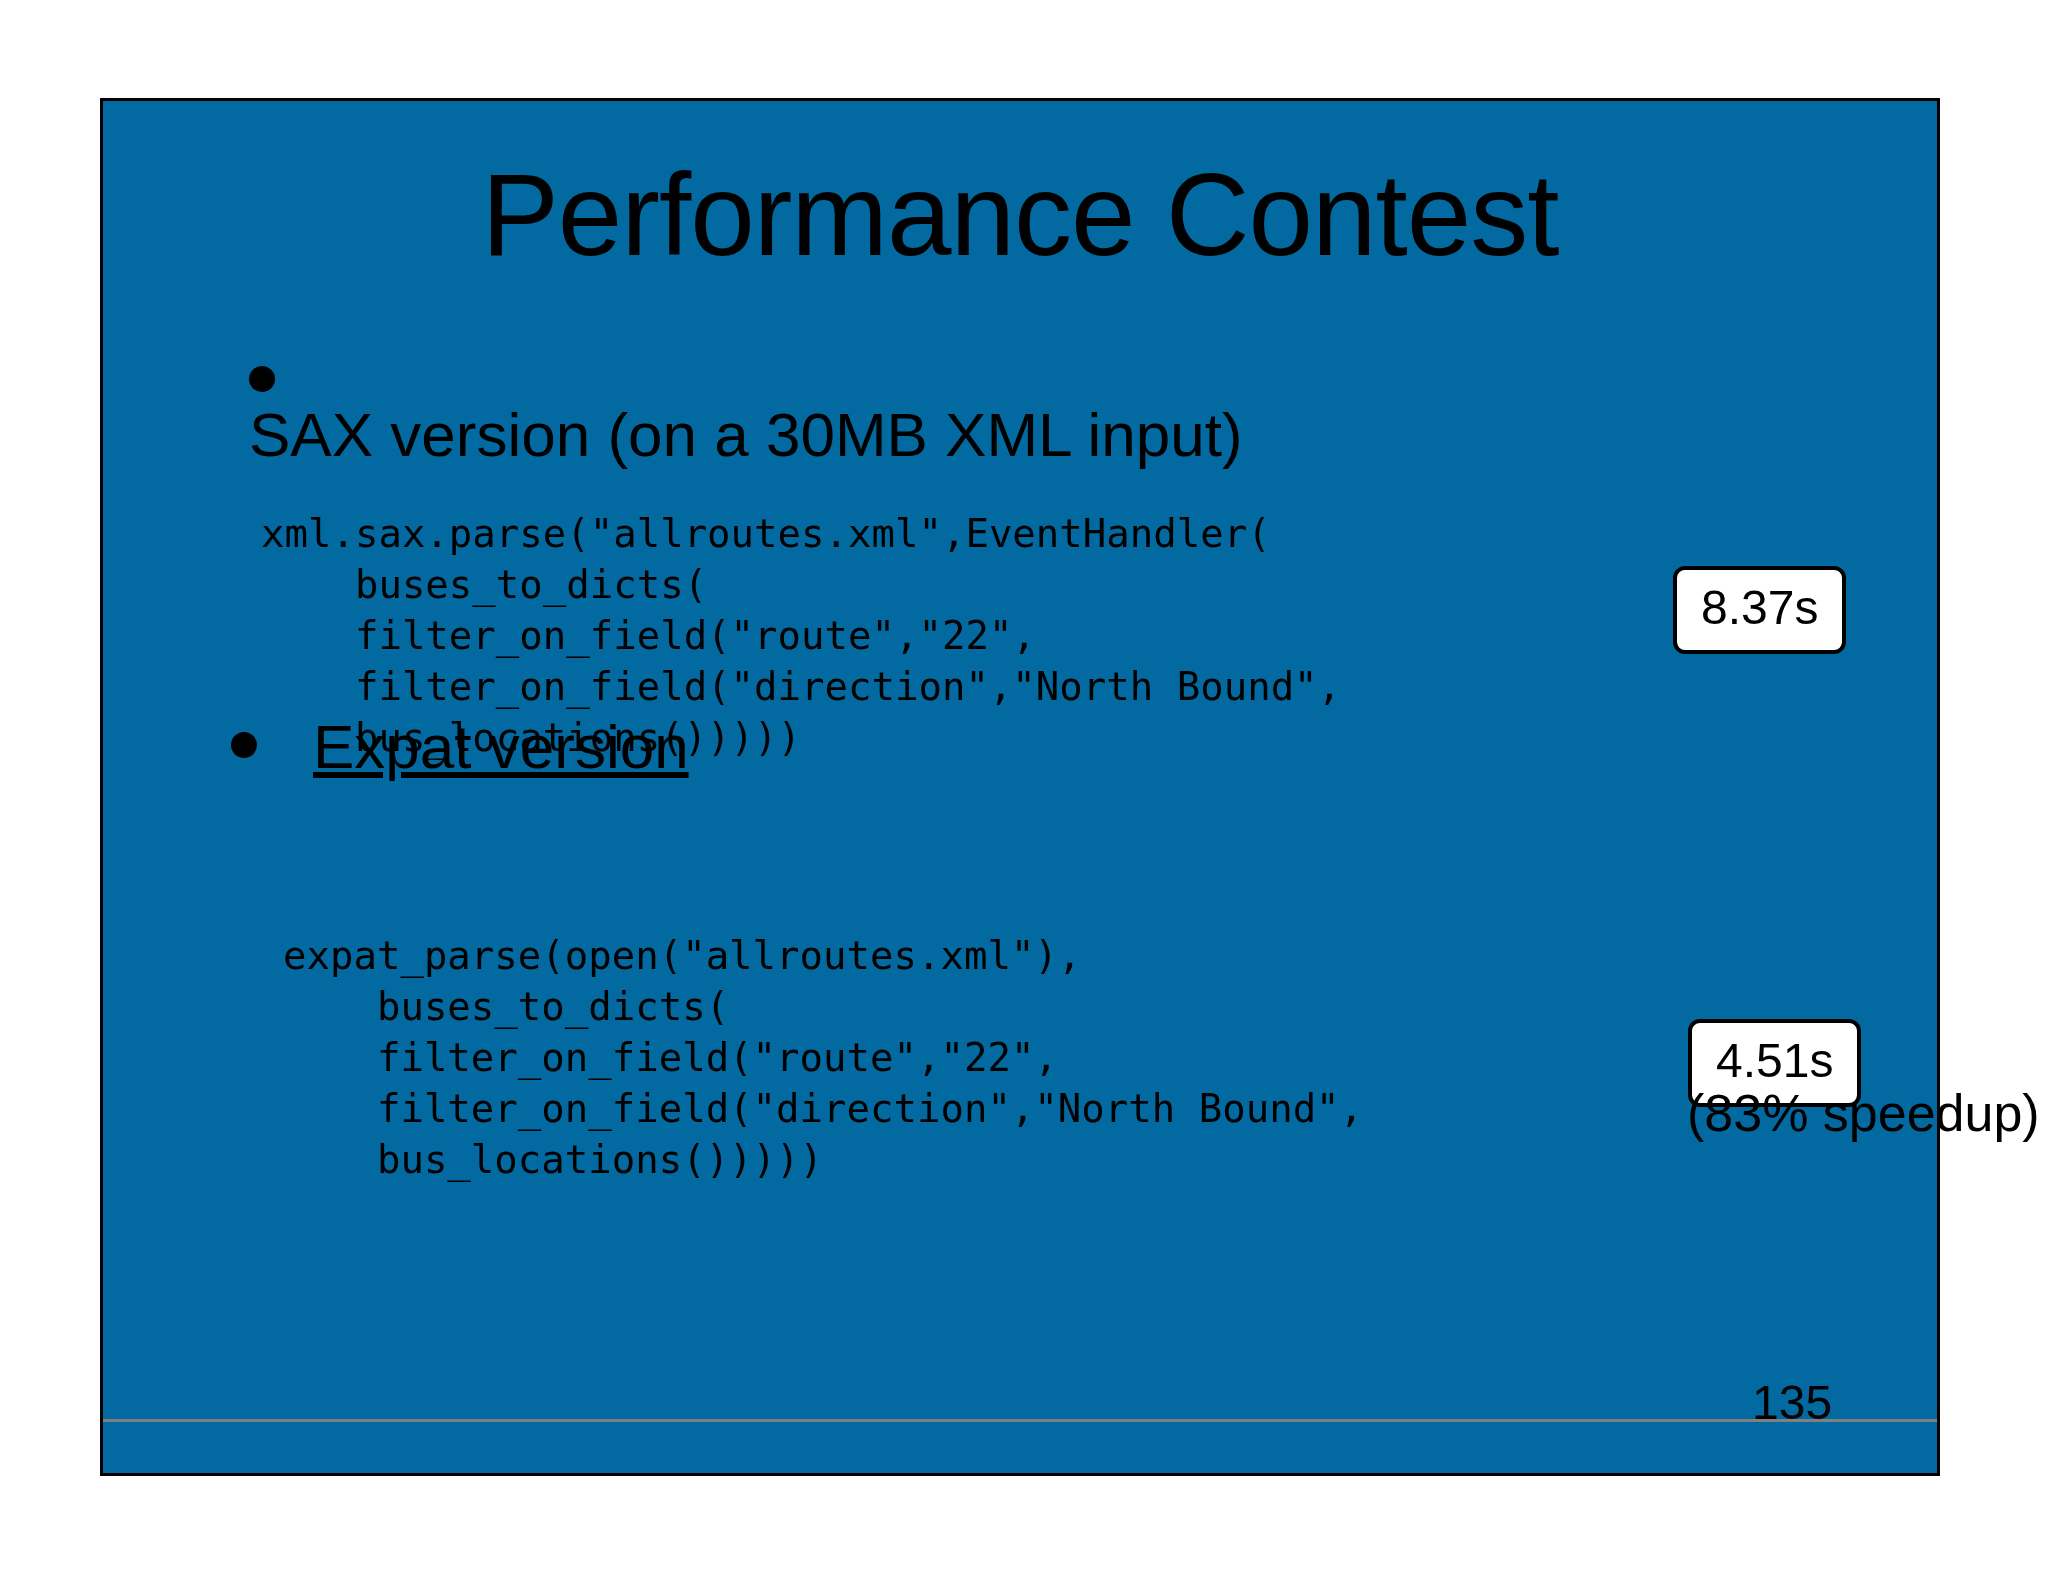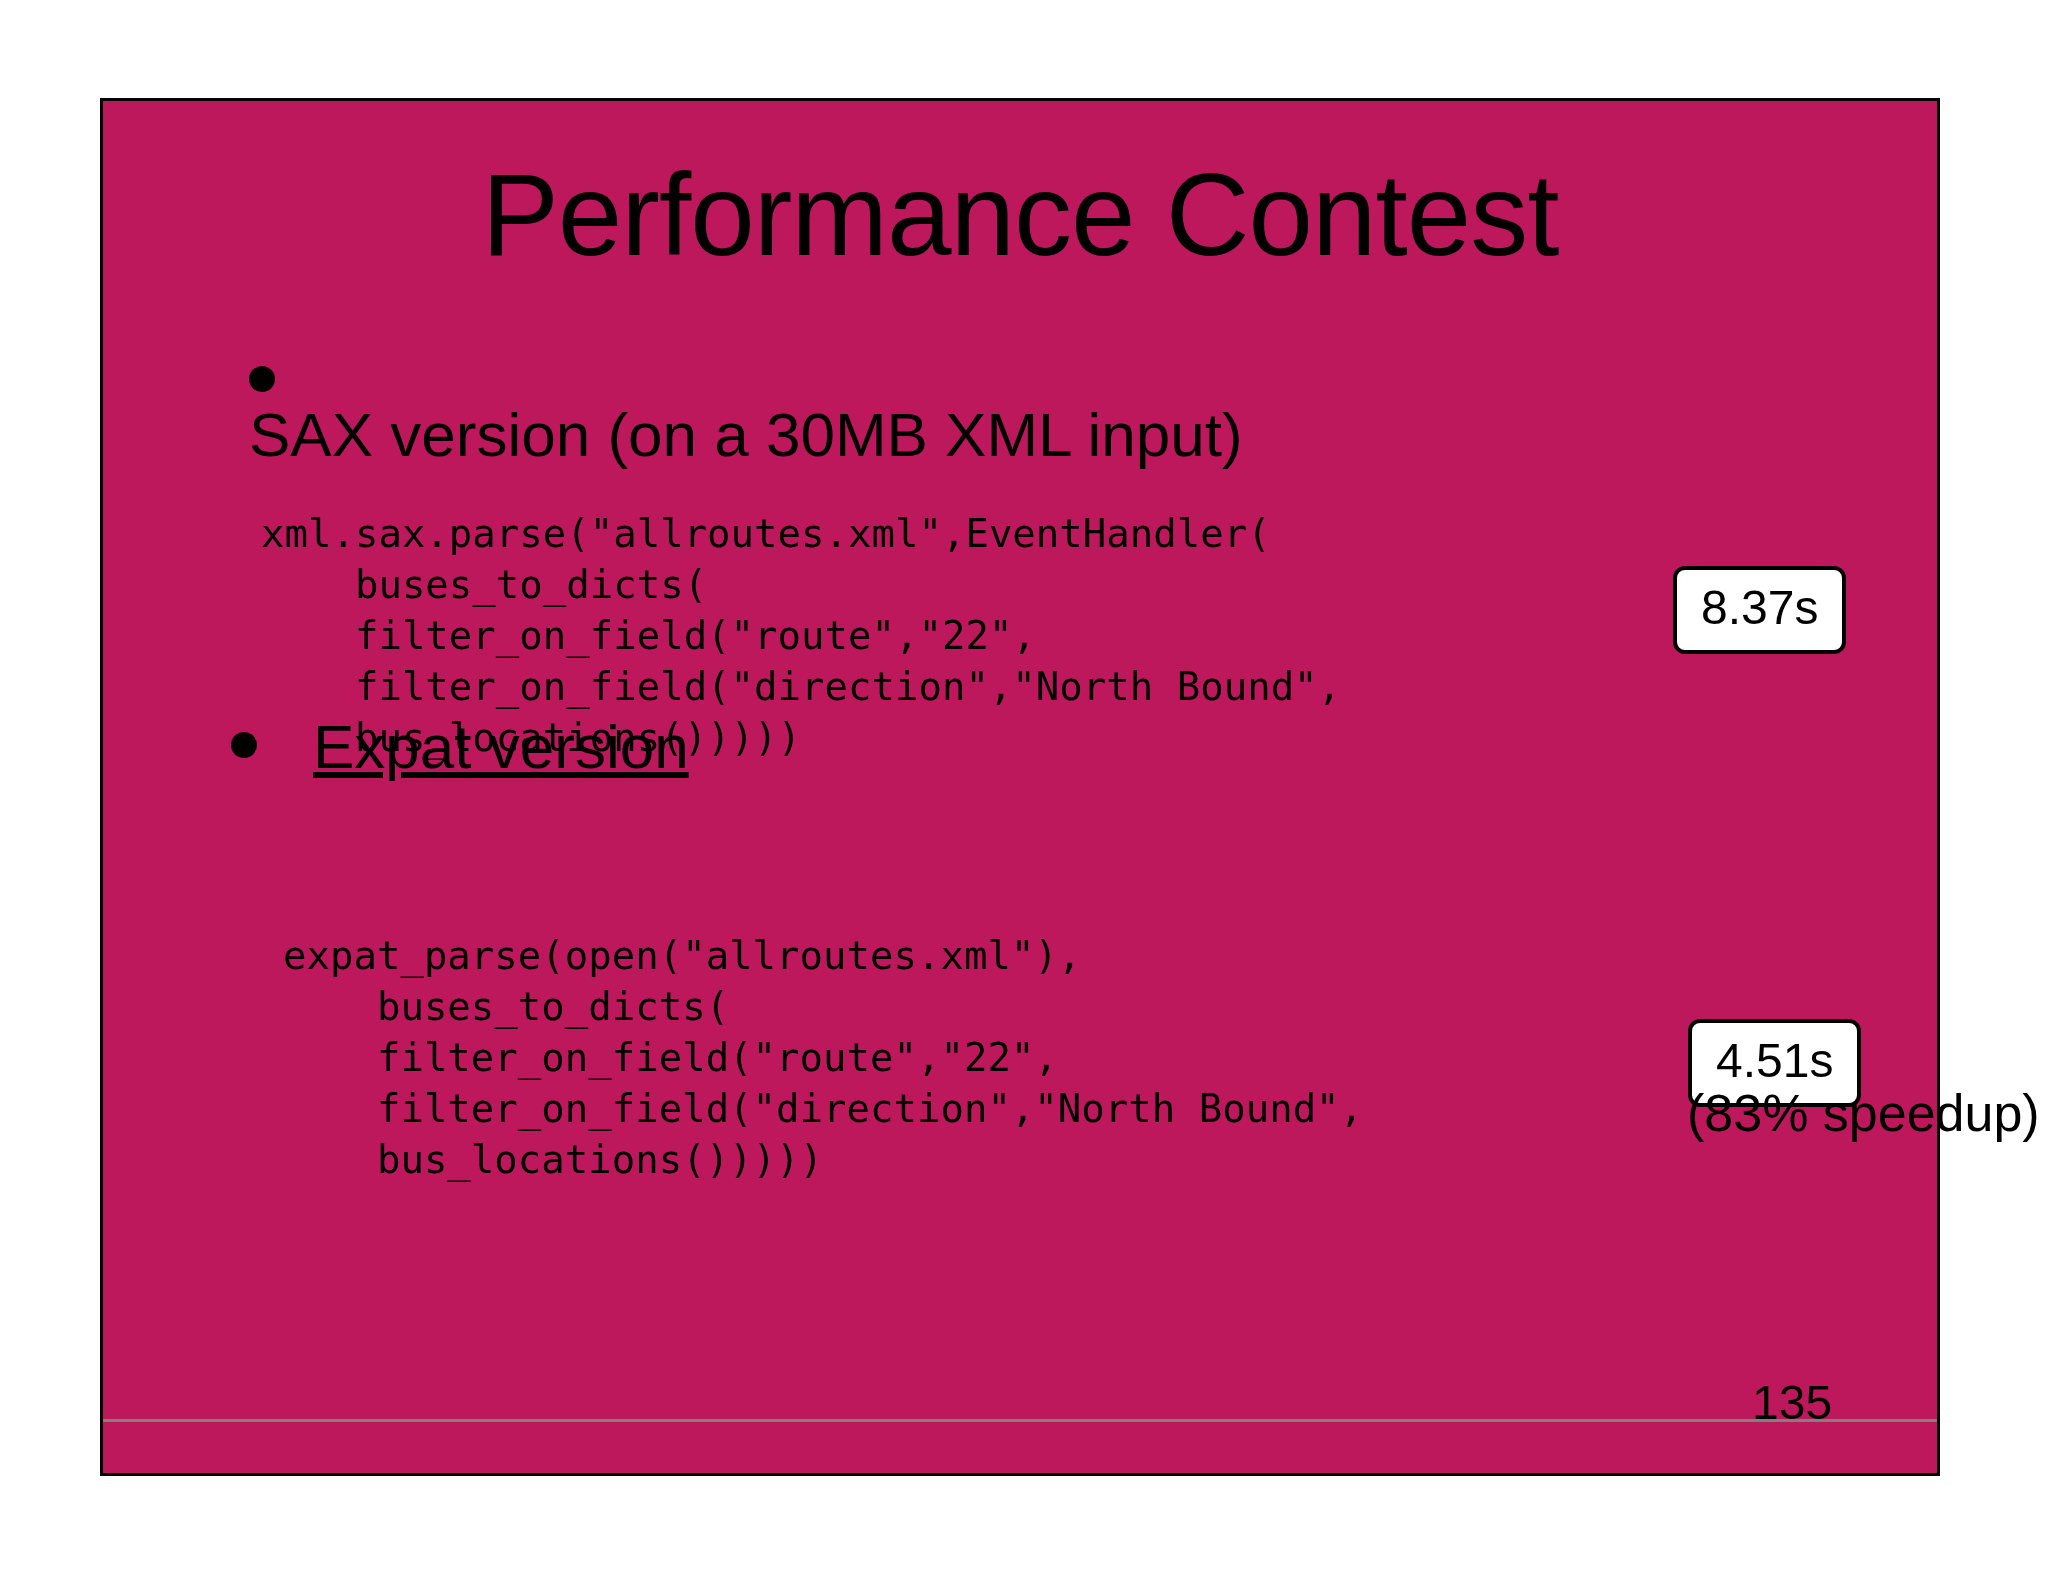--- a/index.html
+++ b/index.html
@@ -15,21 +15,21 @@
     overflow: hidden;
   }
 
   #slide-frame {
     position: absolute;
     left: 100px;
     top: 98px;
     width: 1840px;
     height: 1378px;
     border: 3px solid #000000;
-    background: #be185d;
+    background: #0369a1;
     box-sizing: border-box;
   }
 
   
   #slide-title {
     position: absolute;
     left: 0;
     top: 56px;
     width: 100%;
     text-align: center;

